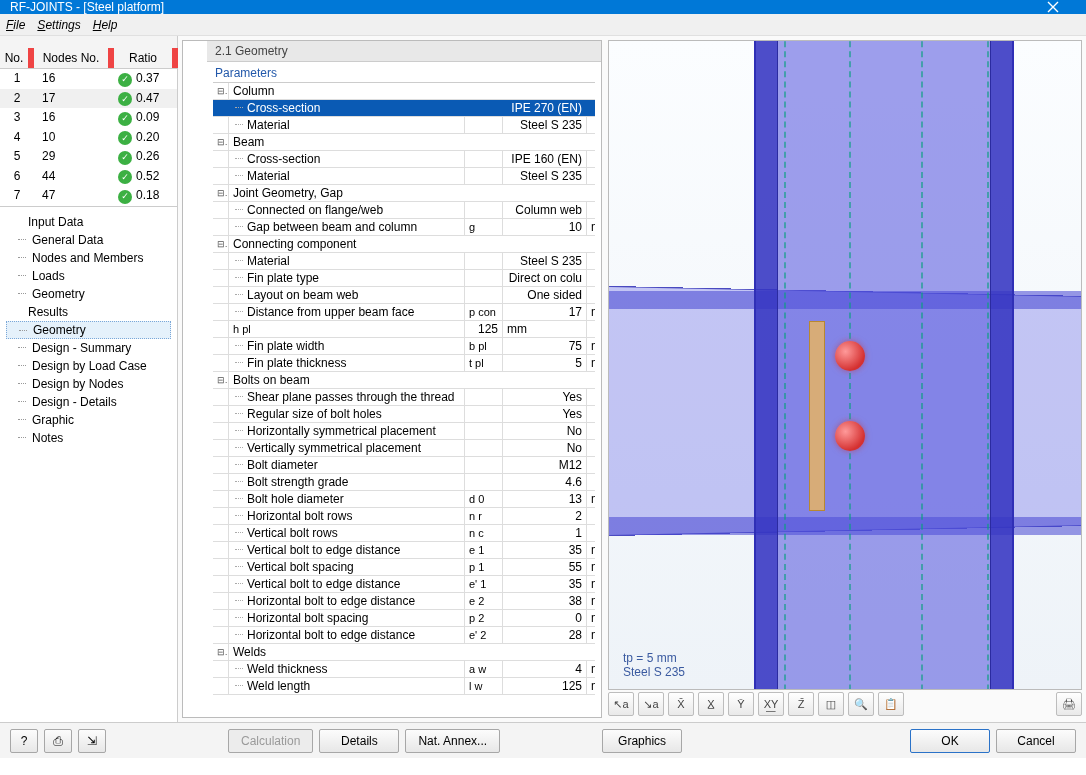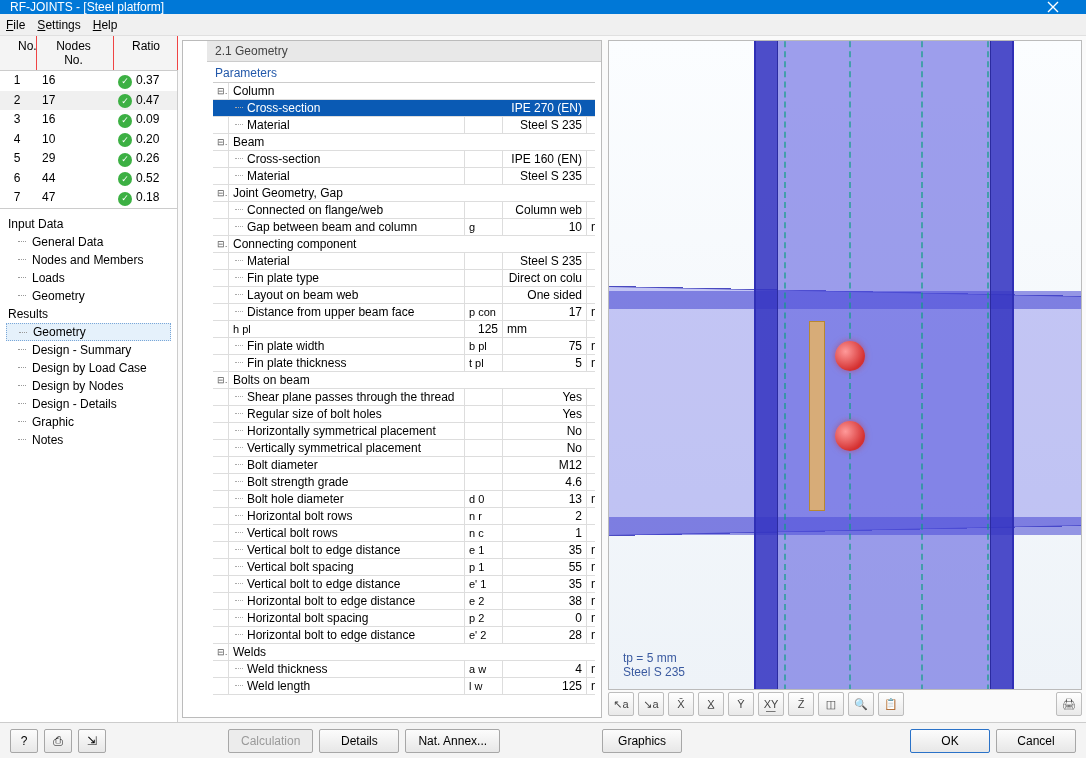--- a/index.html
+++ b/index.html
@@ -1,37 +1,37 @@
 <!DOCTYPE html>
 <html><head>
 <meta charset="utf-8">
 <style>
 * { box-sizing: border-box; margin: 0; padding: 0; font-family: "Segoe UI", Tahoma, sans-serif; font-size: 12px; }
 body { background: #fff; width: 1086px; height: 775px; overflow: hidden; }
 .titlebar { background: #0078d7; color: #fff; height: 14px; display: flex; align-items: center; padding: 0 10px; }
 .titlebar .title { flex: 1; }
 .titlebar .close { width: 46px; height: 30px; display: flex; align-items: center; justify-content: center; cursor: pointer; }
 .menubar { height: 22px; display: flex; align-items: center; padding: 0 6px; gap: 12px; background: #f0f0f0; border-bottom: 1px solid #e0e0e0; }
-.menubar span { cursor: pointer; }
+.menubar span { cursor: pointer; font-style: italic; }
 .menubar .u { text-decoration: underline; }
 .body { display: flex; height: 686px; }
 .left-col { width: 178px; display: flex; flex-direction: column; border-right: 1px solid #ccc; }
 .nodes-table { border-bottom: 1px solid #ccc; }
 .nodes-header { display: grid; grid-template-columns: 34px 80px 64px; background: #f4f4f4; border-bottom: 1px solid #ccc; }
-.nodes-header div { padding: 3px 18px; text-align: center; border-right: 1px solid #ef4444; }
+.nodes-header div { padding: 3px 4px; text-align: center; border-right: 6px solid #ef4444; margin-top: 12px; }
 .nodes-row { display: grid; grid-template-columns: 34px 80px 18px 46px; padding: 1px 0; }
 .nodes-row.sel { background: #f0f0f0; }
 .nodes-row div { padding: 1px 4px; }
 .nodes-row .no { text-align: center; }
 .nodes-row .node { text-align: left; padding-left: 8px; }
 .nodes-row .ratio { text-align: center; padding-right: 20px; }
 .ok-badge { width: 14px; height: 14px; border-radius: 50%; background: #3cb043; display: inline-flex; align-items: center; justify-content: center; color: #fff; font-size: 9px; line-height: 1; margin-top: 1px; }
 .tree { padding: 6px 6px; flex: 1; overflow: auto; }
 .tree-item { padding: 2px 2px 2px 12px; cursor: pointer; white-space: nowrap; }
-.tree-root { padding-left: 2px; }
+.tree-root { padding-left: 2px; margin-left: 20px; }
 .tree-child { padding-left: 26px; position: relative; }
 .tree-child::before { content: ""; position: absolute; left: 12px; top: 8px; width: 8px; height: 1px; border-top: 1px dotted #999; }
 .tree-item.sel { background: #e5f1fb; border: 1px dotted #7aa7d8; padding-top:1px; padding-bottom:1px; }
 .main { flex: 1; display: flex; flex-direction: column; background: #fafafa; }
 .main-row { flex: 1; display: flex; padding: 4px; gap: 6px; overflow: hidden; }
 .params-panel { width: 420px; display: flex; flex-direction: column; background: #fff; border: 1px solid #bbb; padding-left: 24px; }
 .panel-title { background: #e8e8e8; padding: 3px 8px; color: #444; border-bottom: 1px solid #ccc; }
 .params-header { padding: 4px 8px 2px; color: #2258aa; }
 .param-grid { flex: 1; overflow: hidden; border-top: 1px solid #ccc; margin: 0 6px 6px; position: relative; }
 .param-scroll { position: absolute; inset: 0; overflow-y: scroll; }

